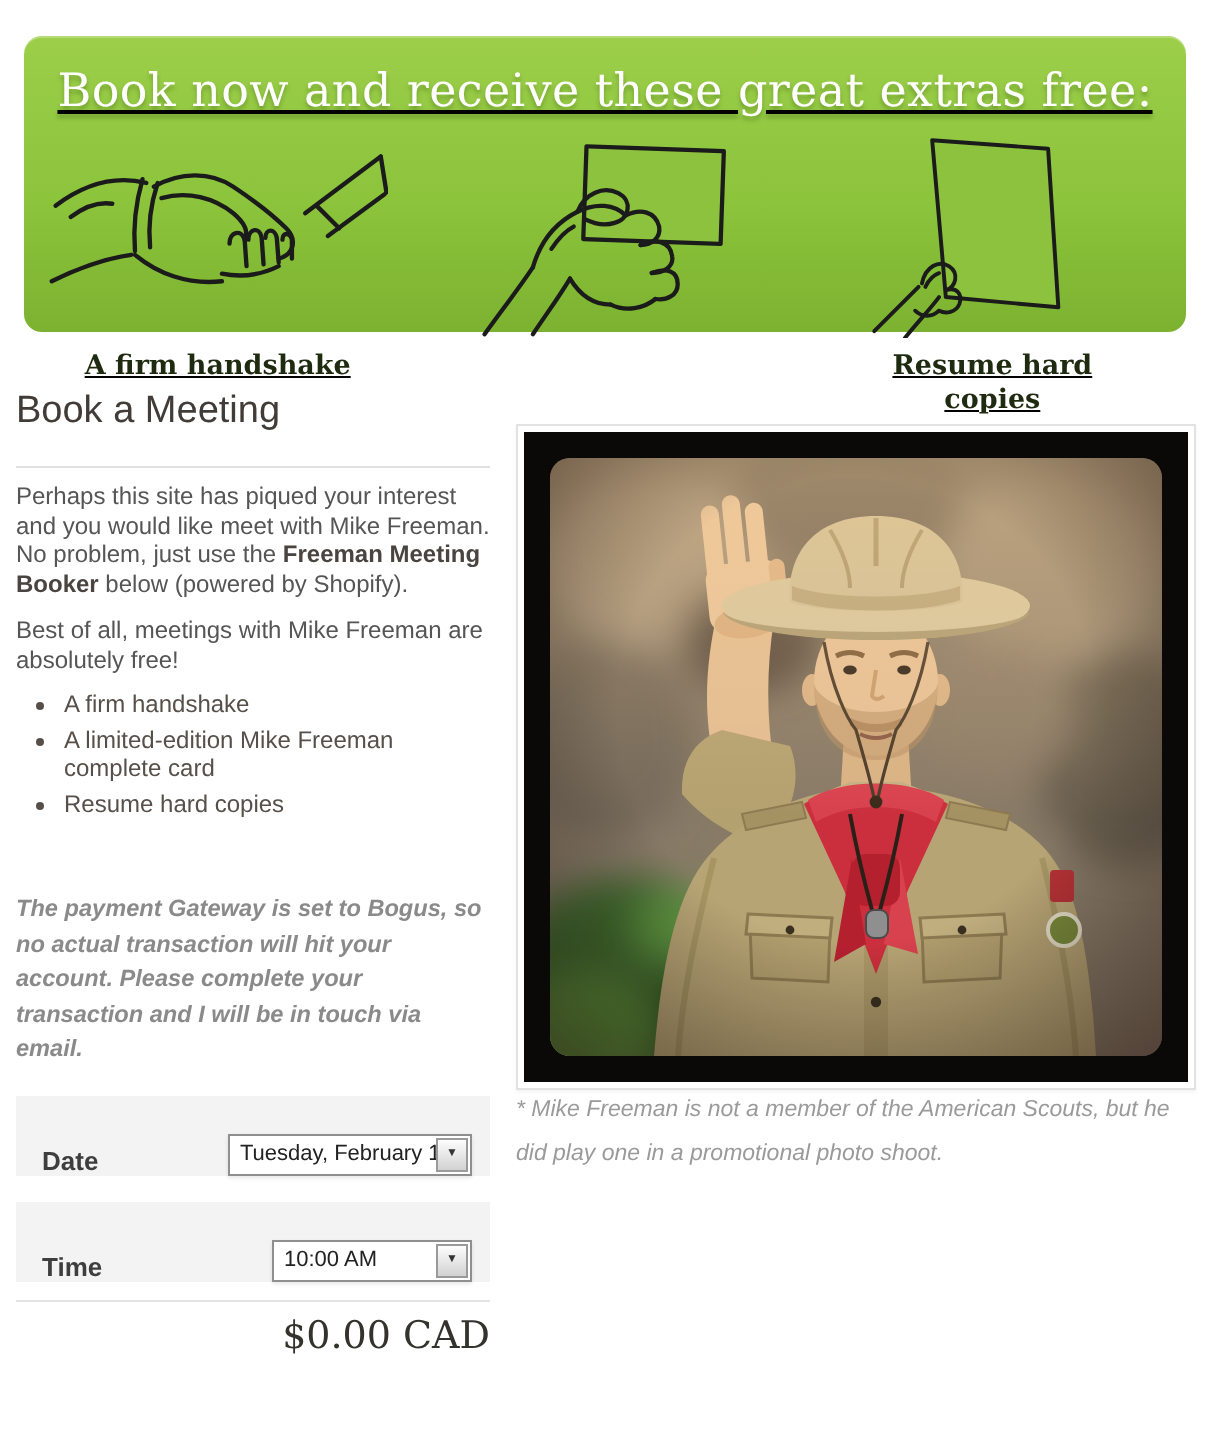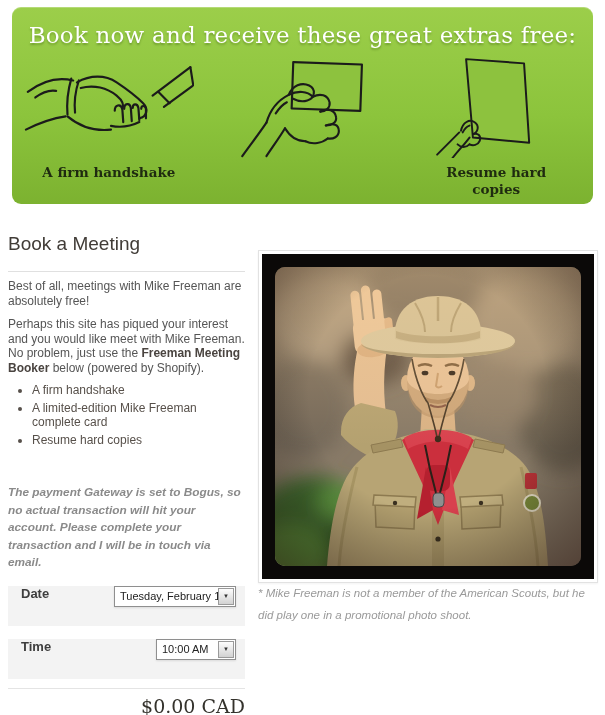--- a/index.html
+++ b/index.html
@@ -1,22 +1,22 @@
 <!DOCTYPE html>
 <html><head>
 <meta charset="utf-8">
 <style>
   * { box-sizing: border-box; margin: 0; padding: 0; }
   html, body { width: 605px; height: 715px; overflow: hidden; background: #fff;
     font-family: "Liberation Sans", sans-serif; }
 
   
-  .banner { position: relative; margin: 7px 12px 0; height: 197px; border-radius: 9px;
+  .banner { position: relative; margin: 18px 12px 0; height: 148px; border-radius: 9px;
     background: linear-gradient(180deg, #9cce4a 0%, #8cc43c 55%, #7cb230 100%);
-    box-shadow: inset 0 1px 0 rgba(255,255,255,.25); }
+    box-shadow: inset 0 1px 0 rgba(255,255,255,.25); text-decoration: underline; }
   .banner-title { text-align: center; padding-top: 15px;
     font-family: "DejaVu Serif", serif; font-size: 23px; color: #fff;
     text-shadow: 0 2px 2px rgba(45,80,10,.35); letter-spacing: .2px; }
   .banner-items { display: flex; margin-top: 2px; }
   .banner-item { flex: 1; display: flex; flex-direction: column; align-items: center; }
   .banner-item .illus { height: 104px; margin-top: 4px; }
   .banner-caption { margin-top: 6px; font-family: "DejaVu Serif", serif; font-weight: bold;
     font-size: 13.5px; color: #1f2b10; text-align: center; line-height: 1.25; max-width: 145px; }
 
   
@@ -30,27 +30,27 @@
   .left-col strong { color: #4a4440; }
 
   .receive-heading { margin-top: 9px; font-size: 11.5px; color: #a4a4a4; letter-spacing: .3px; }
   .receive-list { margin-top: 8px; padding-left: 24px; }
   .receive-list li { font-size: 12px; color: #57504a; line-height: 14.5px; margin-bottom: 3px; }
 
   .gateway-note { margin-top: 37px; font-style: italic; font-size: 11.8px; color: #8a8a8a;
     line-height: 17.5px; font-weight: bold; }
 
   .form-row { margin-top: 13px; background: #f3f3f3; height: 40px; display: flex;
-    align-items: flex-start; justify-content: space-between; padding: 0 9px 0 13px; }
+    align-items: flex-end; justify-content: space-between; padding: 0 9px 0 13px; }
   .form-row.first { margin-top: 14px; }
   .form-label { font-size: 13px; font-weight: bold; color: #3e3e3e; }
   .select { display: flex; align-items: center; justify-content: space-between; background: #fff;
     border: 1px solid #8f8f8f; height: 21px; box-shadow: 0 1px 2px rgba(0,0,0,.10); cursor: default; }
   .select-date { width: 122px; }
-  .select-time { width: 80px; }
+  .select-time { width: 100px; }
   .select-value { font-size: 11px; color: #222; padding-left: 5px; white-space: nowrap; overflow: hidden; }
   .select-btn { width: 16px; height: 17px; margin-right: 1px; flex: none; border: 1px solid #9a9a9a;
     background: linear-gradient(#fdfdfd, #d2d2d2); display: flex; align-items: center;
     justify-content: center; font-size: 6px; color: #333; }
 
   .divider { margin-top: 9px; border-top: 1px solid #e4e4e4; }
   .price { margin-top: 6px; text-align: right; font-family: "DejaVu Serif", serif;
     font-size: 19px; color: #34322c; }
 
   
@@ -126,23 +126,23 @@
     </div>
 
   </div>
 </div>
 
 <div class="content">
 
   <div class="left-col">
     <h1 class="page-title">Book a Meeting</h1>
 
+    <p class="body-text"><span>Perhaps this site has piqued your interest and you would like meet with Mike Freeman.  No problem, just use the </span><strong>Freeman Meeting Booker</strong><span> below (powered by Shopify).</span></p>
+
     <p class="body-text">Best of all, meetings with Mike Freeman are absolutely free!</p>
-
-    <p class="body-text"><span>Perhaps this site has piqued your interest and you would like meet with Mike Freeman.  No problem, just use the </span><strong>Freeman Meeting Booker</strong><span> below (powered by Shopify).</span></p>
 
     <ul class="receive-list">
       <li>A firm handshake</li>
       <li>A limited-edition Mike Freeman complete card</li>
       <li>Resume hard copies</li>
     </ul>
 
     <p class="gateway-note">The payment Gateway is set to Bogus, so no actual transaction will hit your account. Please complete your transaction and I will be in touch via email.</p>
 
     <div class="form-row first">

